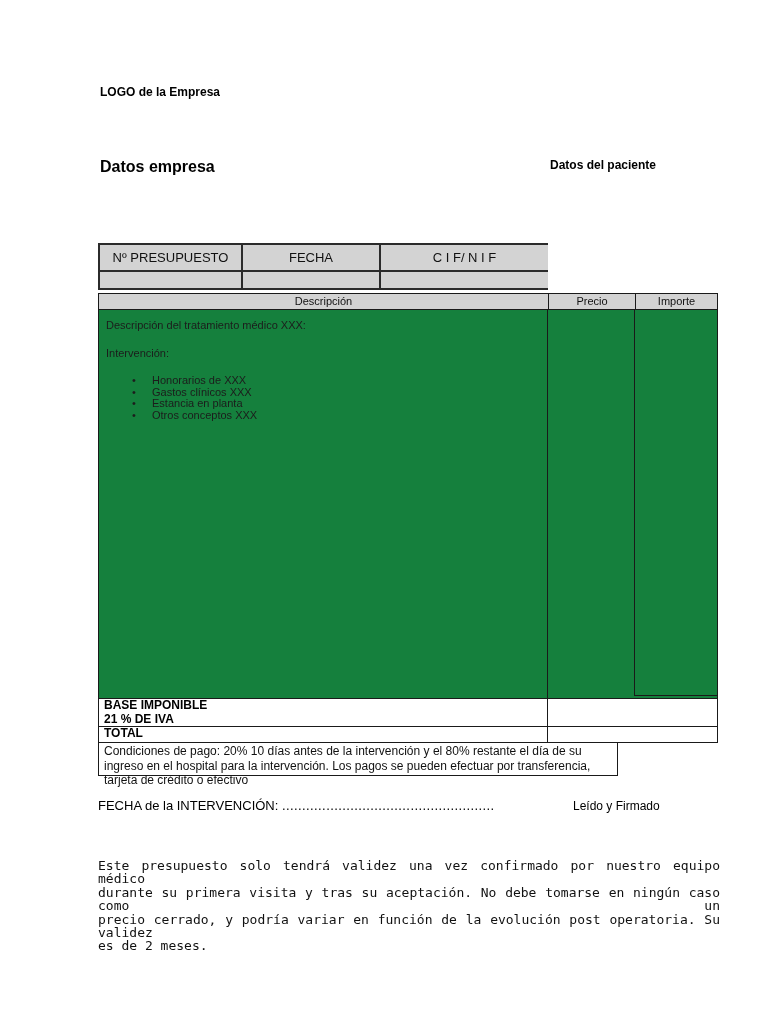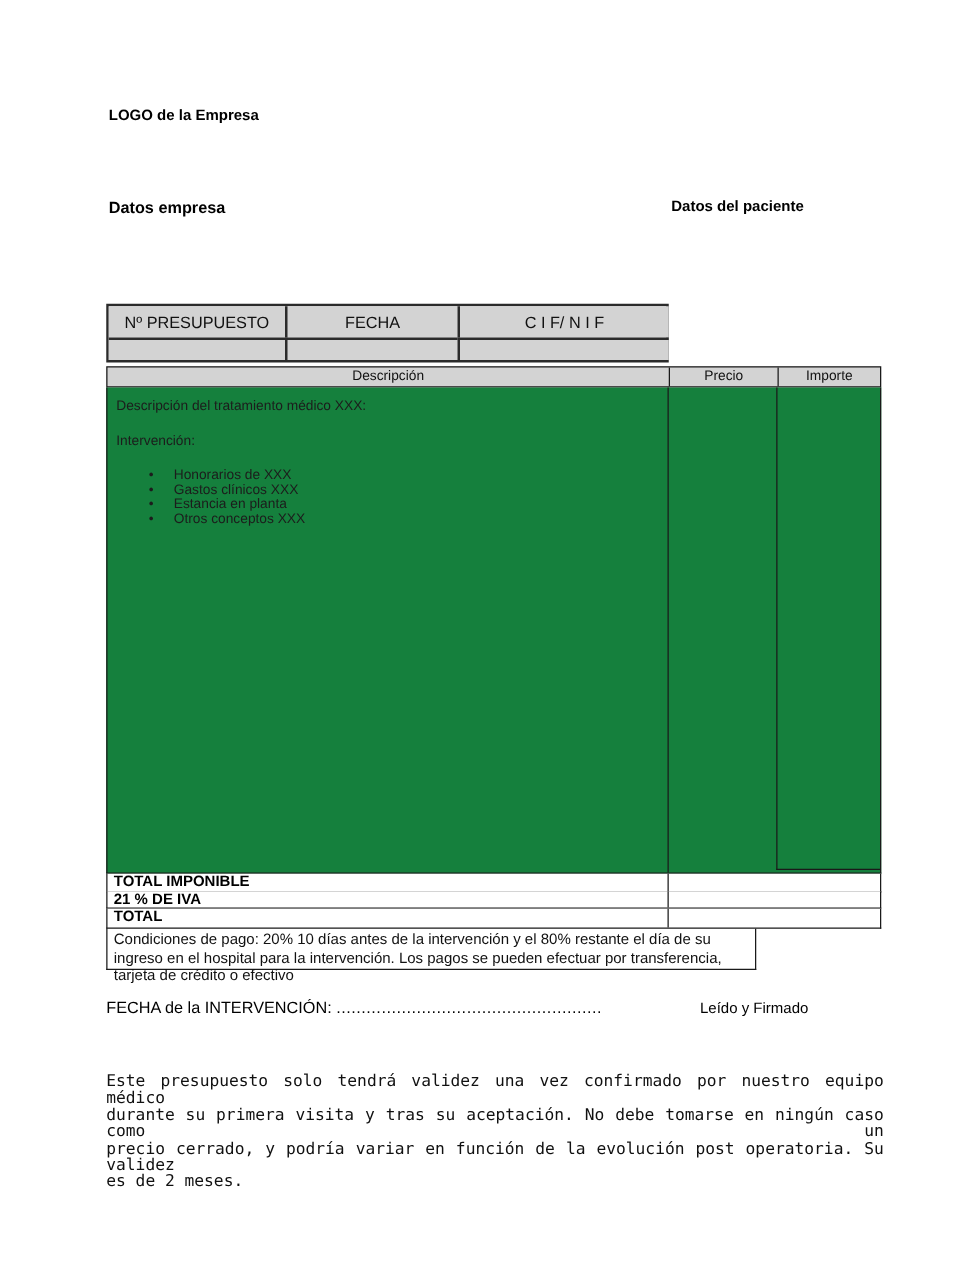--- a/index.html
+++ b/index.html
@@ -1,25 +1,25 @@
 <!DOCTYPE html>
 <html><head>
 <meta charset="utf-8">
 <style>
   html,body{margin:0;padding:0;background:#fff;}
   *{box-sizing:border-box;}
   .page{
     position:relative;width:768px;height:1024px;background:#ffffff;
     font-family:"Liberation Sans", sans-serif;color:#000;overflow:hidden;
   }
-  .abs{position:absolute;}
+  .abs{position:absolute;margin-left:13px;}
 
   
   .logo-text{left:87px;top:85px;font-size:12px;font-weight:bold;}
-  .datos-empresa{left:87px;top:158px;font-size:13px;font-weight:bold;}
+  .datos-empresa{left:87px;top:158px;font-size:16px;font-weight:bold;}
   .datos-paciente{left:537px;top:158px;font-size:12px;font-weight:bold;}
 
   
   .budget-table{
     left:85px;top:243px;width:450px;
     display:grid;grid-template-columns:141px 138px 169px;grid-template-rows:25px 18px;
     border:2px solid #2b2b2b;
   }
   .budget-table .cell{
     background:#d3d3d3;display:flex;align-items:center;justify-content:center;
@@ -121,21 +121,21 @@
       <ul class="desc-list">
         <li>Honorarios de XXX</li>
         <li>Gastos clínicos XXX</li>
         <li>Estancia en planta</li>
         <li>Otros conceptos XXX</li>
       </ul>
     </div>
   </div>
 
   <div class="abs sum-row row-base">
-    <div class="sum-label">TOTAL IMPONIBLE</div>
+    <div class="sum-label">BASE IMPONIBLE</div>
     <div class="divider"></div>
     <div class="sum-value"></div>
   </div>
   <div class="abs sum-row row-iva">
     <div class="sum-label">21 % DE IVA</div>
     <div class="divider"></div>
     <div class="sum-value"></div>
   </div>
   <div class="abs sum-row row-total">
     <div class="sum-label">TOTAL</div>

